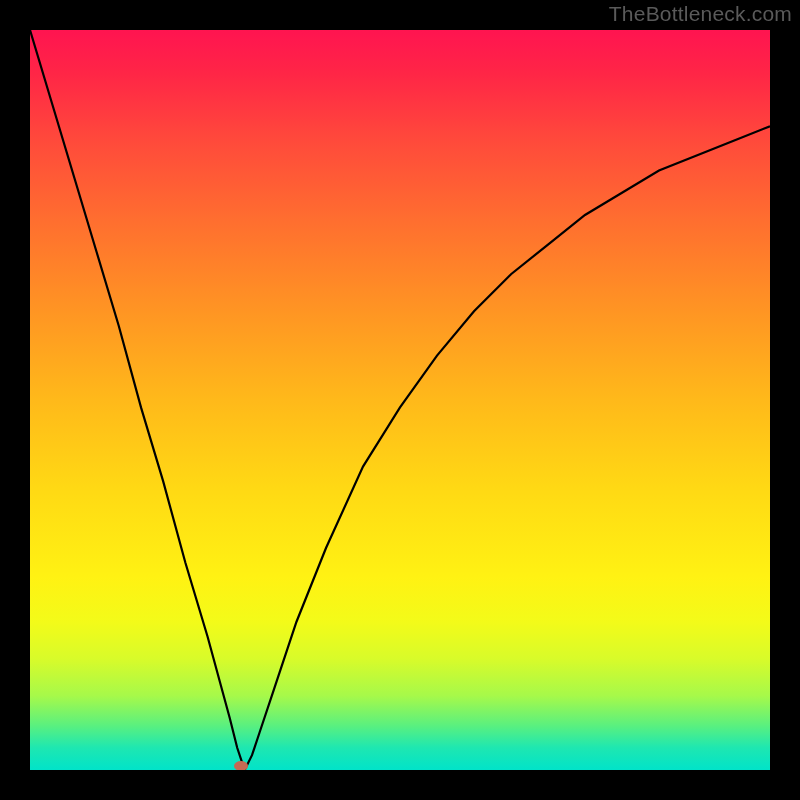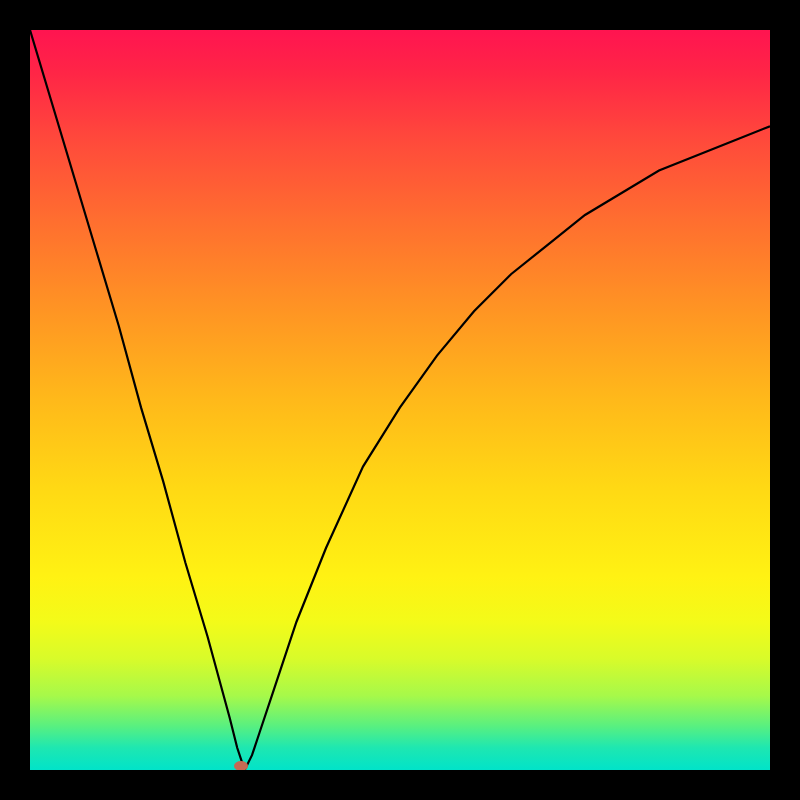--- a/index.html
+++ b/index.html
@@ -68,20 +68,21 @@
     height: 10px;
     border-radius: 50%;
     background: #c46a53;
     transform: translate(-50%, -50%);
   }
 </style>
 </head>
 <body>
 
 <div class="frame">
+  <div class="watermark">TheBottleneck.com</div>
 
   <div class="plot-area">
     <div class="gradient"></div>
 
     <svg class="curve" viewBox="0 0 740 740" preserveAspectRatio="none">
       <path id="curve-path" d="M0.0 0.0 L22.2 74.0 L44.4 148.0 L66.6 222.0 L88.8 296.0 L111.0 377.4 L133.2 451.4 L155.4 532.8 L177.6 606.8 L199.8 688.2 L207.2 717.8 L214.6 740.0 L222.0 725.2 L229.4 703.0 L244.2 658.6 L266.4 592.0 L296.0 518.0 L333.0 436.6 L370.0 377.4 L407.0 325.6 L444.0 281.2 L481.0 244.2 L518.0 214.6 L555.0 185.0 L592.0 162.8 L629.0 140.6 L666.0 125.8 L703.0 111.0 L740.0 96.2" fill="none" stroke="#000" stroke-width="2.2"></path>
     </svg>
 
     <div class="dot" id="marker-dot" style="left: 210.9px; top: 736.3px;"></div>
   </div>

